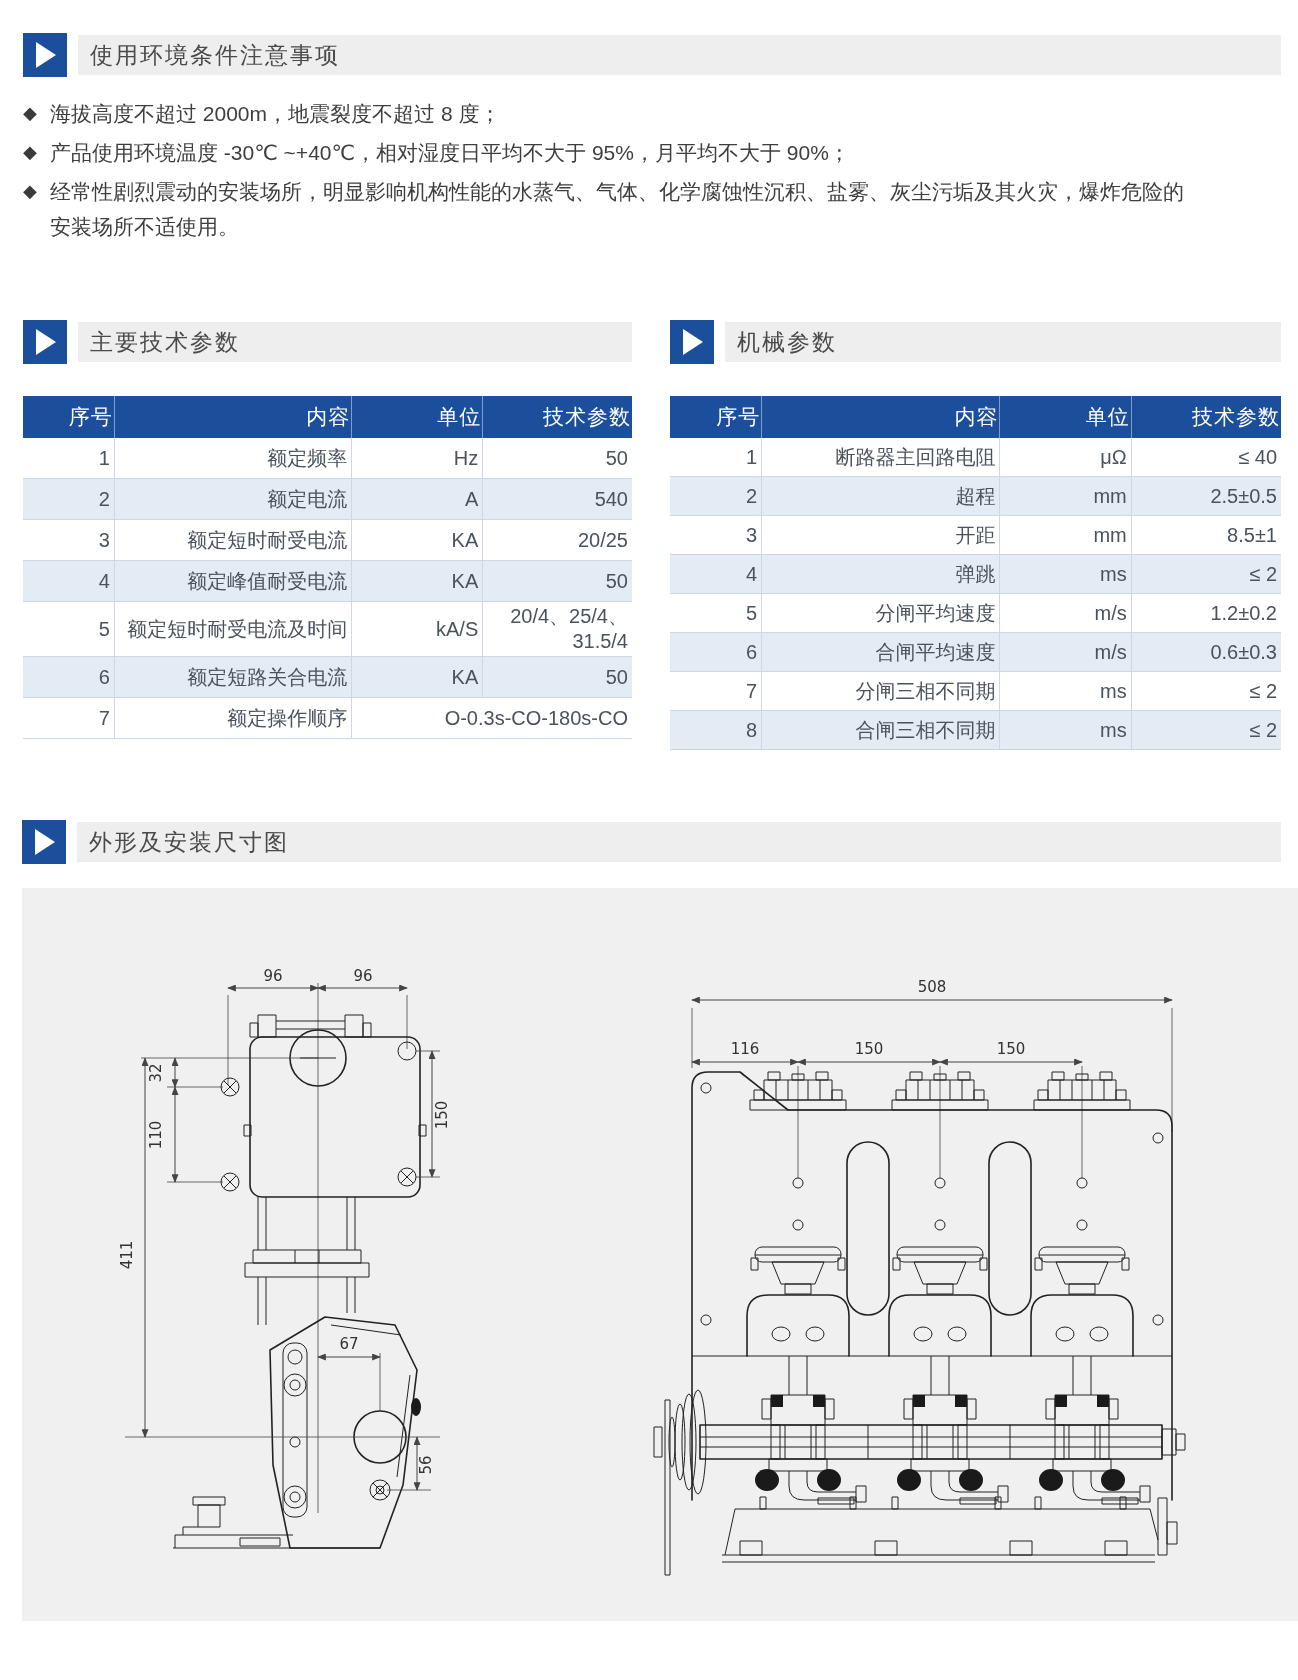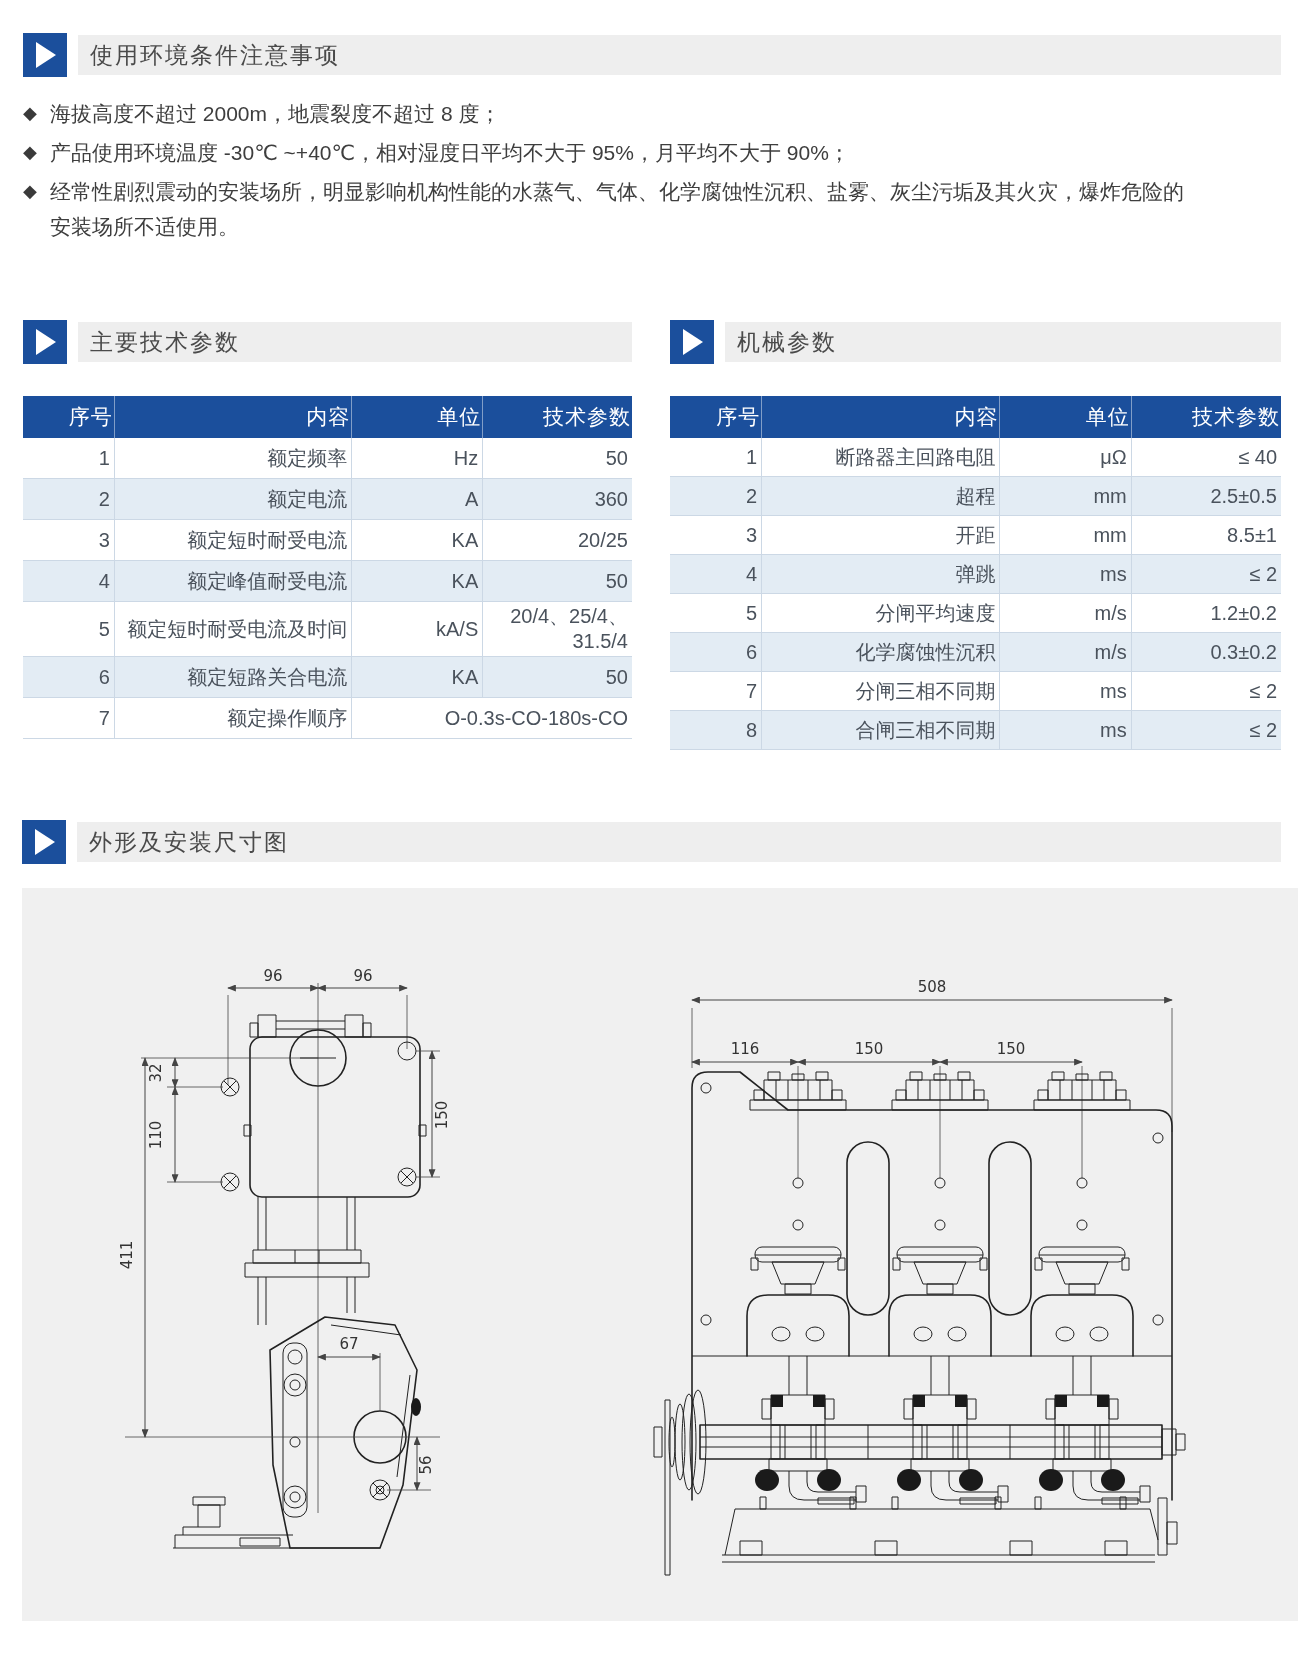--- a/index.html
+++ b/index.html
@@ -101,21 +101,21 @@
       <tr>
         <td>1</td>
         <td>额定频率</td>
         <td>Hz</td>
         <td>50</td>
       </tr>
       <tr>
         <td>2</td>
         <td>额定电流</td>
         <td>A</td>
-        <td>360</td>
+        <td>540</td>
       </tr>
       <tr>
         <td>3</td>
         <td>额定短时耐受电流</td>
         <td>KA</td>
         <td>20/25</td>
       </tr>
       <tr>
         <td>4</td>
         <td>额定峰值耐受电流</td>
@@ -183,23 +183,23 @@
         <td>≤ 2</td>
       </tr>
       <tr>
         <td>5</td>
         <td>分闸平均速度</td>
         <td>m/s</td>
         <td>1.2±0.2</td>
       </tr>
       <tr>
         <td>6</td>
-        <td>化学腐蚀性沉积</td>
+        <td>合闸平均速度</td>
         <td>m/s</td>
-        <td>0.3±0.2</td>
+        <td>0.6±0.3</td>
       </tr>
       <tr>
         <td>7</td>
         <td>分闸三相不同期</td>
         <td>ms</td>
         <td>≤ 2</td>
       </tr>
       <tr>
         <td>8</td>
         <td>合闸三相不同期</td>

